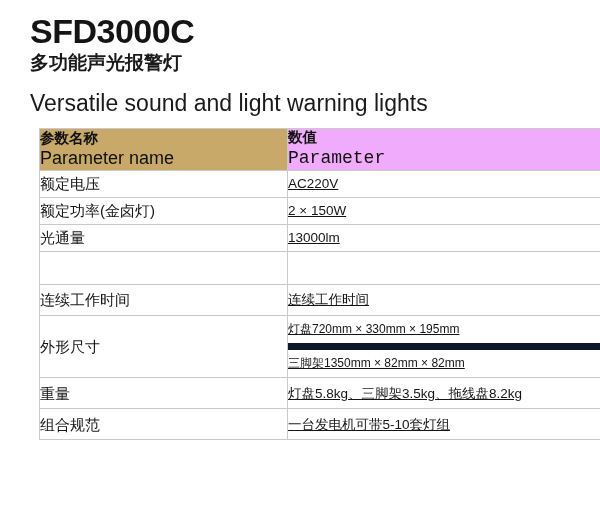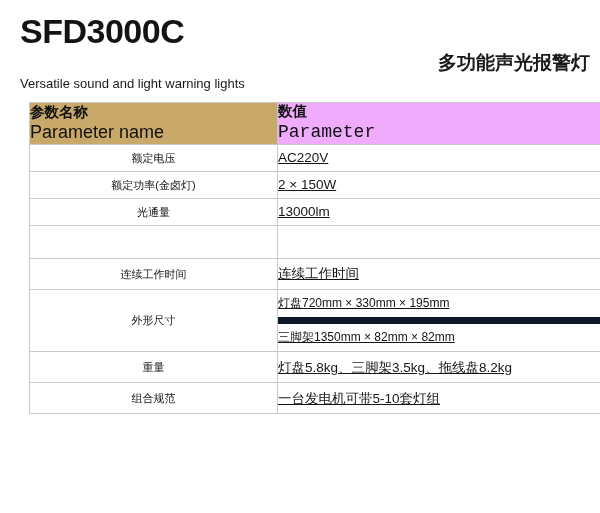--- a/index.html
+++ b/index.html
@@ -12,40 +12,39 @@
     background: #ffffff;
     font-family: "Liberation Sans", sans-serif;
     color: #1a1a1a;
     overflow: hidden;
   }
   .page {
     width: 600px;
     height: 501px;
     position: relative;
     box-sizing: border-box;
-    padding: 14px 10px 0 18px;
+    padding: 14px 10px 0 28px;
   }
   .title-model {
     font-size: 34px;
     font-weight: bold;
     letter-spacing: -0.5px;
     line-height: 1.05;
     color: #141414;
     margin: 0 0 2px 2px;
   }
   .title-cn {
     font-size: 19px;
     font-weight: bold;
     line-height: 1.2;
     color: #1a1a1a;
-    margin: 0 0 2px 2px;
-    text-align: right;
+    margin: 0 0 16px 2px;
   }
   .title-en {
-    font-size: 13px;
+    font-size: 23px;
     font-weight: normal;
     line-height: 1.2;
     color: #1a1a1a;
     margin: 0 0 10px 2px;
   }
   table.spec {
     width: 580px;
     border-collapse: collapse;
     table-layout: fixed;
     margin-left: 11px;
@@ -77,21 +76,21 @@
     line-height: 1.25;
     display: block;
   }
   tbody td {
     height: 26px;
     font-size: 13.5px;
     line-height: 1.3;
     padding: 3px 8px;
     color: #161616;
   }
-  tbody td.name { font-size: 11px; text-align: center; }
+  tbody td.name { font-size: 15px; }
   tbody td.val  { font-size: 13.5px; text-decoration: underline; }
   tr.tall td { height: 30px; }
   td.multi {
     padding: 0 8px;
   }
   td.multi .line {
     display: block;
     padding: 5px 0;
     font-size: 12px;
     line-height: 1.45;

